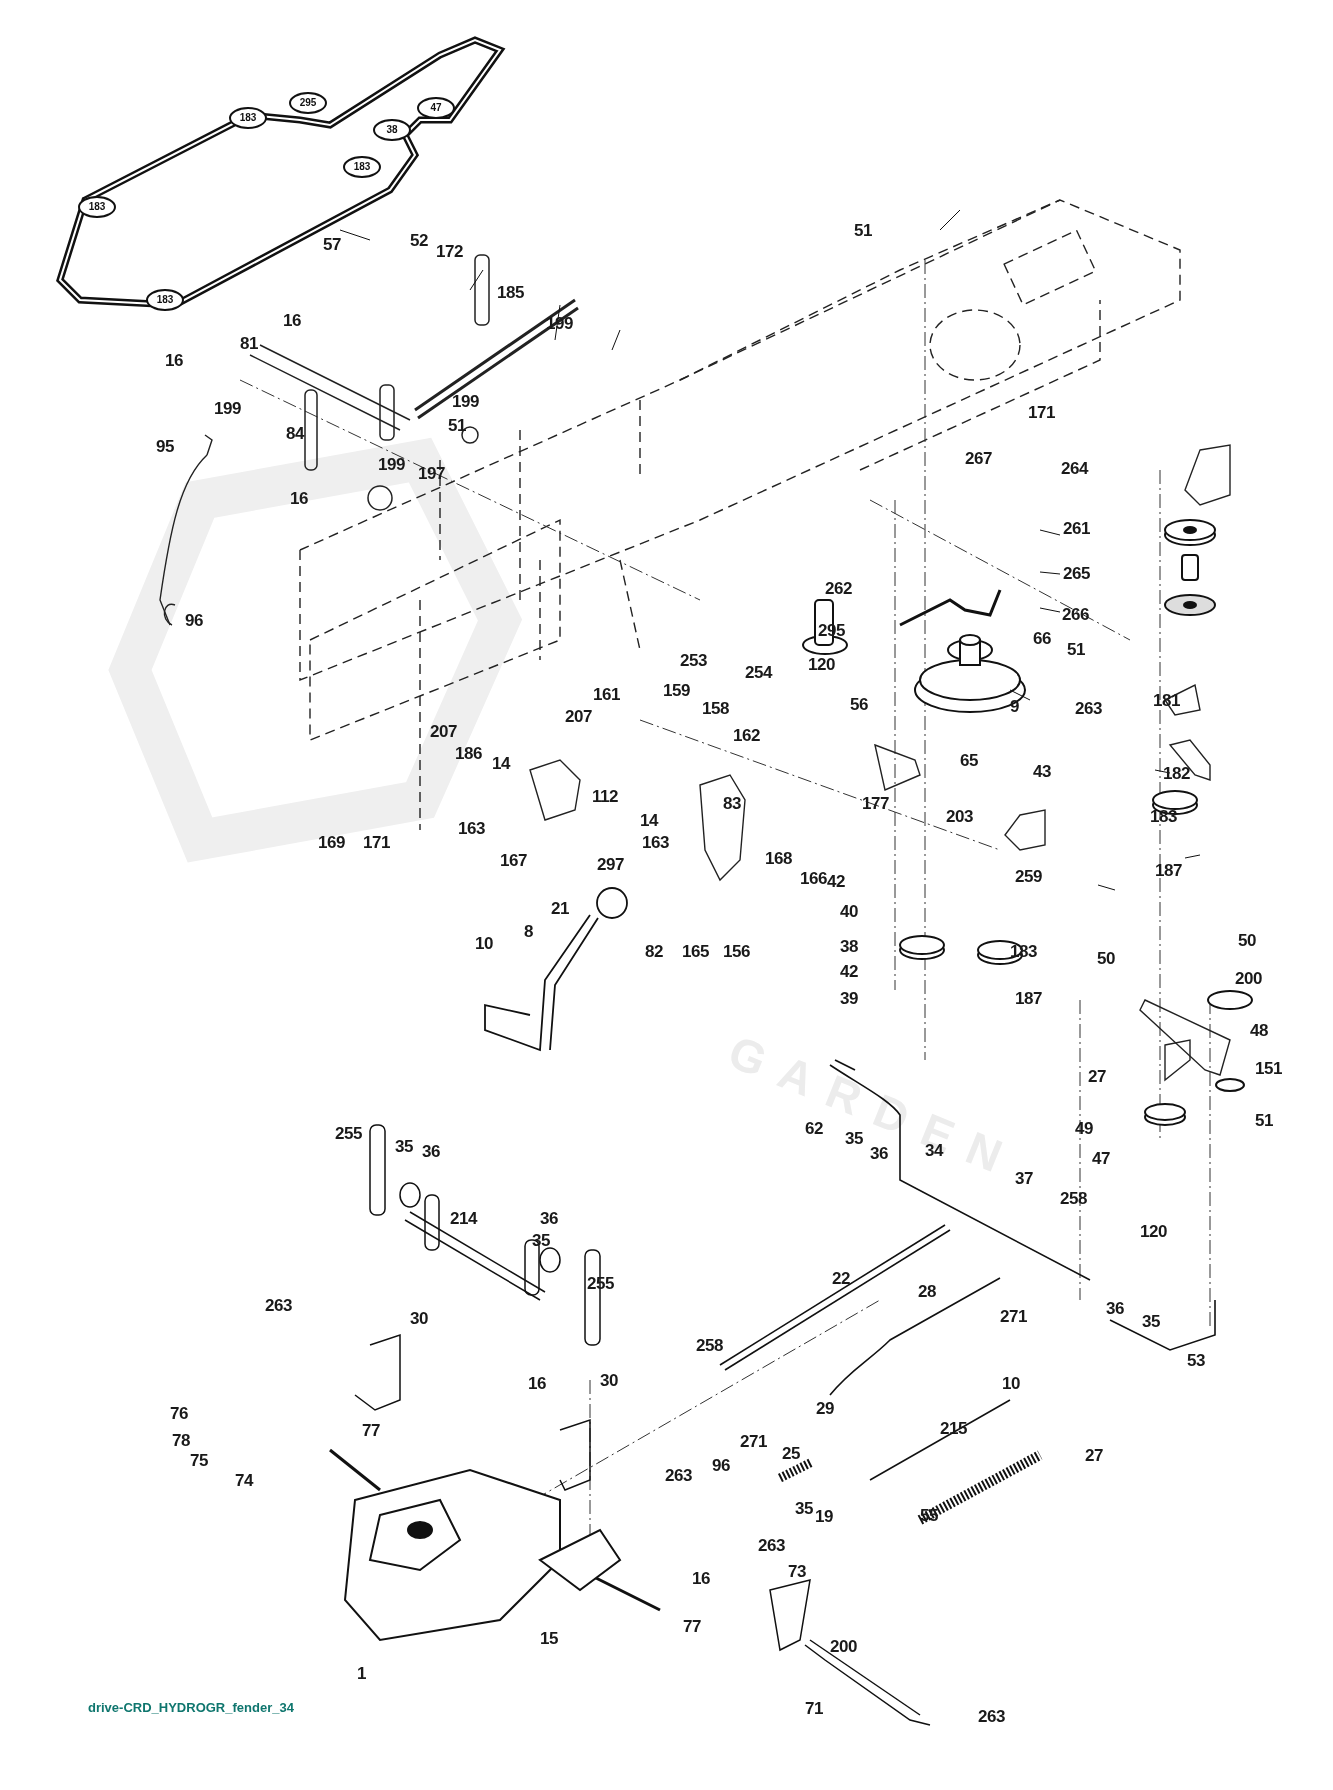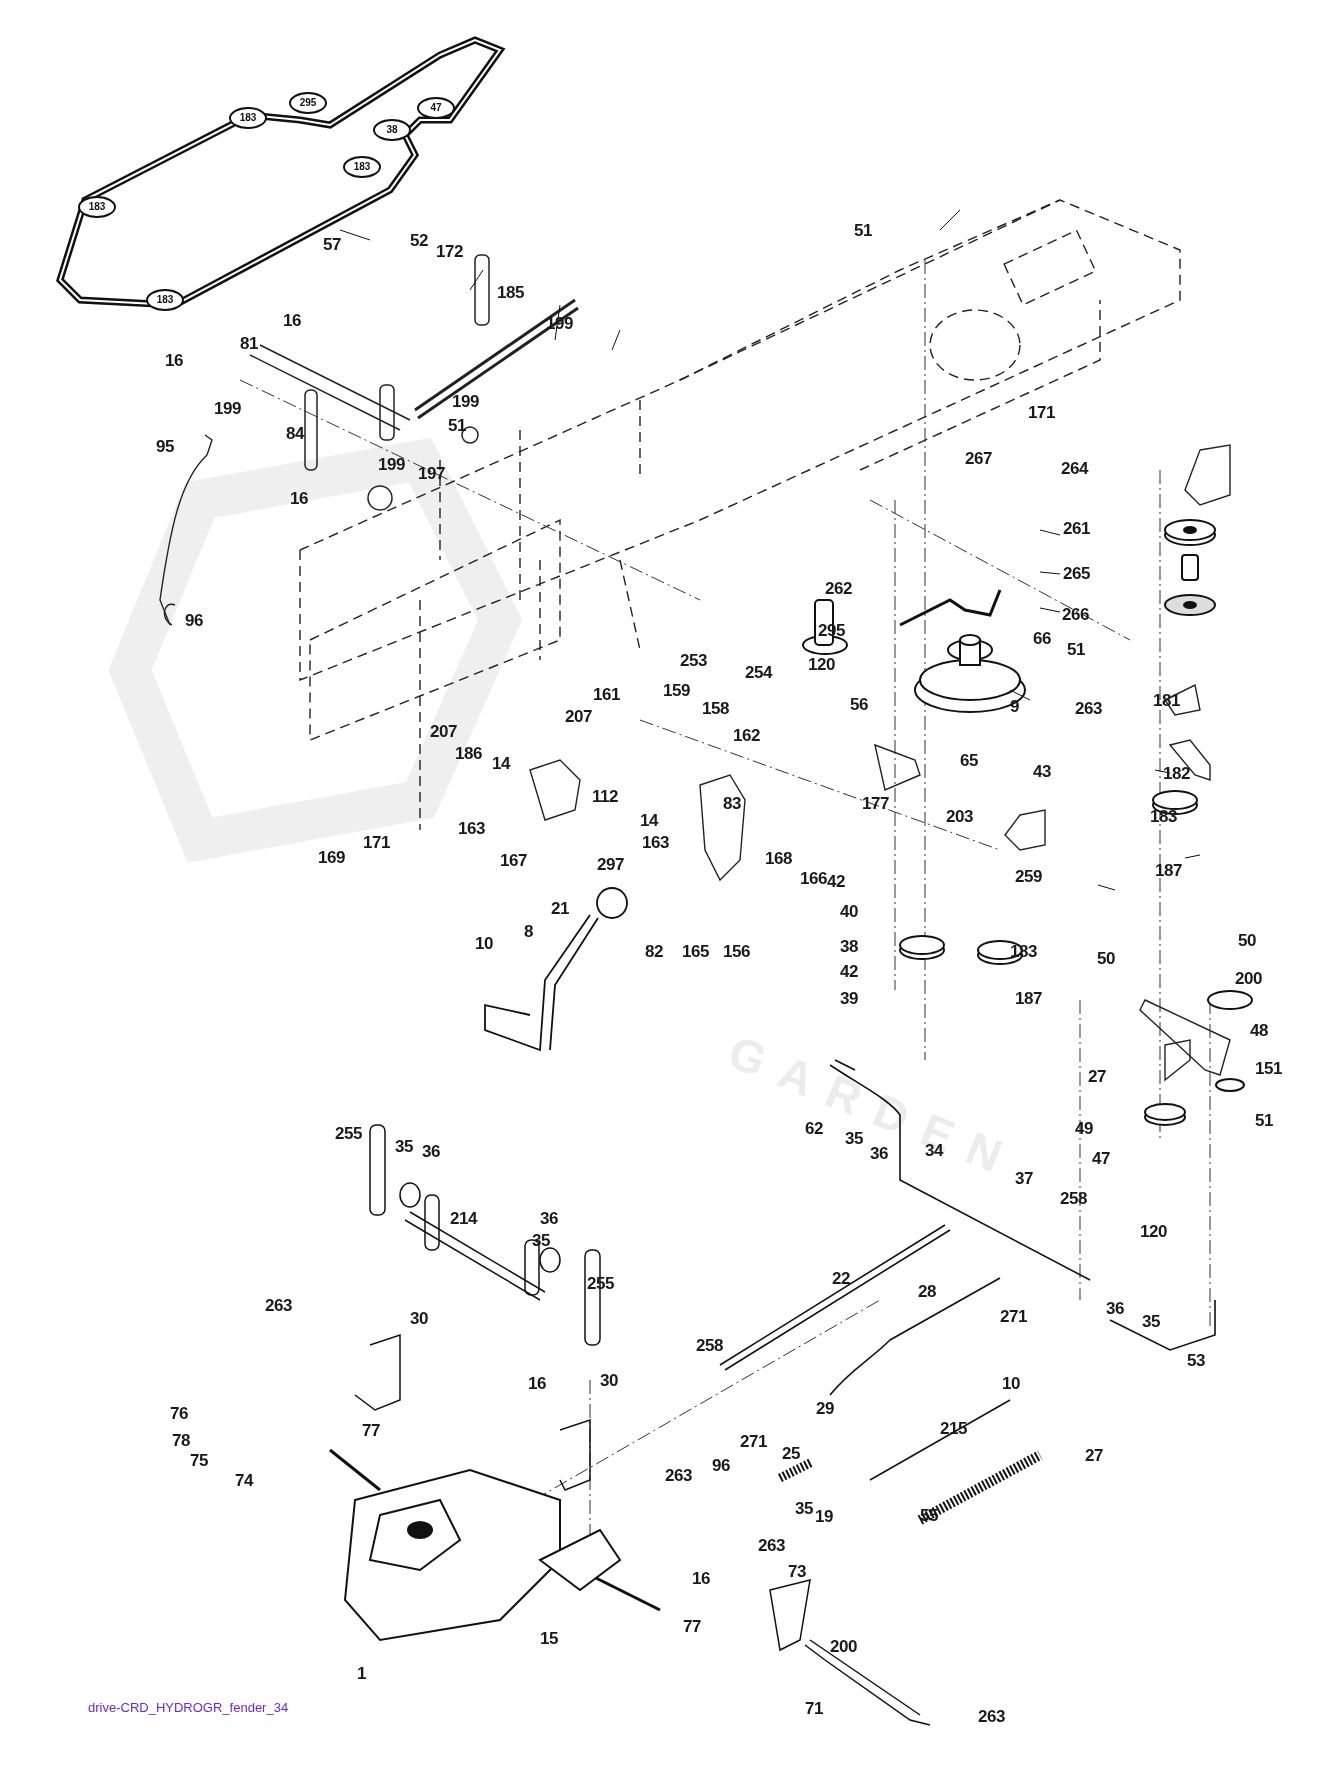--- a/index.html
+++ b/index.html
@@ -1,20 +1,20 @@
 <!DOCTYPE html>
 <html><head>
 <meta charset="utf-8">
 <style>
   html, body { margin: 0; padding: 0; background: #ffffff; }
   body { width: 1333px; height: 1790px; position: relative; overflow: hidden; font-family: "Liberation Sans", sans-serif; }
   #diagram { position: absolute; left: 0; top: 0; width: 1333px; height: 1790px; }
   .callout { position: absolute; font-family: "Liberation Sans", sans-serif; font-weight: bold; font-size: 17px; color: #1a1a1a; letter-spacing: -0.5px; white-space: nowrap; line-height: 1; }
   .pulley-tag { position: absolute; font-family: "Liberation Sans", sans-serif; font-size: 10px; font-weight: bold; color: #111; width: 34px; height: 18px; border: 2px solid #111; border-radius: 50%; background: #fff; text-align: center; line-height: 18px; transform: translate(-50%, -50%); }
-  .caption { position: absolute; left: 88px; top: 1700px; font-family: "Liberation Sans", sans-serif; font-size: 13px; color: #6d28d9; }
+  .caption { position: absolute; left: 88px; top: 1700px; font-family: "Liberation Sans", sans-serif; font-size: 13px; color: #0f766e; font-weight: bold; }
   .watermark { position: absolute; color: #ececec; font-family: "Liberation Sans", sans-serif; font-weight: bold; pointer-events: none; }
 </style>
 </head>
 <body>
 
 <div class="watermark" style="left:720px; top:1080px; font-size:46px; transform:rotate(22deg); letter-spacing:18px;">GARDEN</div>
 
 <svg id="diagram" viewBox="0 0 1333 1790" xmlns="http://www.w3.org/2000/svg">
 
   <g fill="none" stroke="#efefef" stroke-width="40">
@@ -227,21 +227,21 @@
 <span class="callout" style="left:455px; top:745px;">186</span>
 <span class="callout" style="left:492px; top:755px;">14</span>
 <span class="callout" style="left:592px; top:788px;">112</span>
 <span class="callout" style="left:960px; top:752px;">65</span>
 <span class="callout" style="left:1033px; top:763px;">43</span>
 <span class="callout" style="left:1163px; top:765px;">182</span>
 <span class="callout" style="left:723px; top:795px;">83</span>
 <span class="callout" style="left:640px; top:812px;">14</span>
 <span class="callout" style="left:458px; top:820px;">163</span>
 <span class="callout" style="left:642px; top:834px;">163</span>
-<span class="callout" style="left:318px; top:834px;margin-top:15px;">169</span>
+<span class="callout" style="left:318px; top:834px;">169</span>
 <span class="callout" style="left:363px; top:834px;">171</span>
 <span class="callout" style="left:500px; top:852px;">167</span>
 <span class="callout" style="left:597px; top:856px;">297</span>
 <span class="callout" style="left:847px; top:795px;margin-left:15px;">177</span>
 <span class="callout" style="left:946px; top:808px;">203</span>
 <span class="callout" style="left:1150px; top:808px;">183</span>
 <span class="callout" style="left:765px; top:850px;">168</span>
 <span class="callout" style="left:800px; top:870px;">166</span>
 <span class="callout" style="left:827px; top:873px;">42</span>
 <span class="callout" style="left:1015px; top:868px;">259</span>

